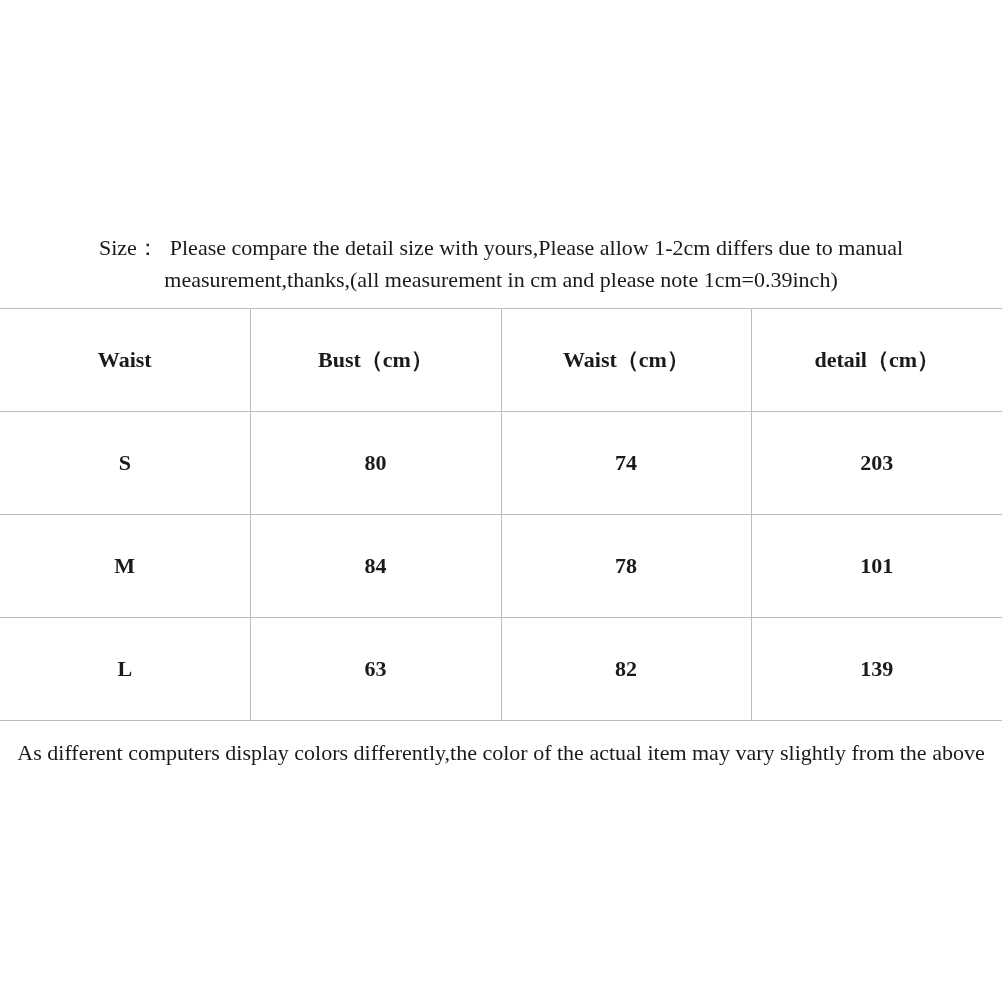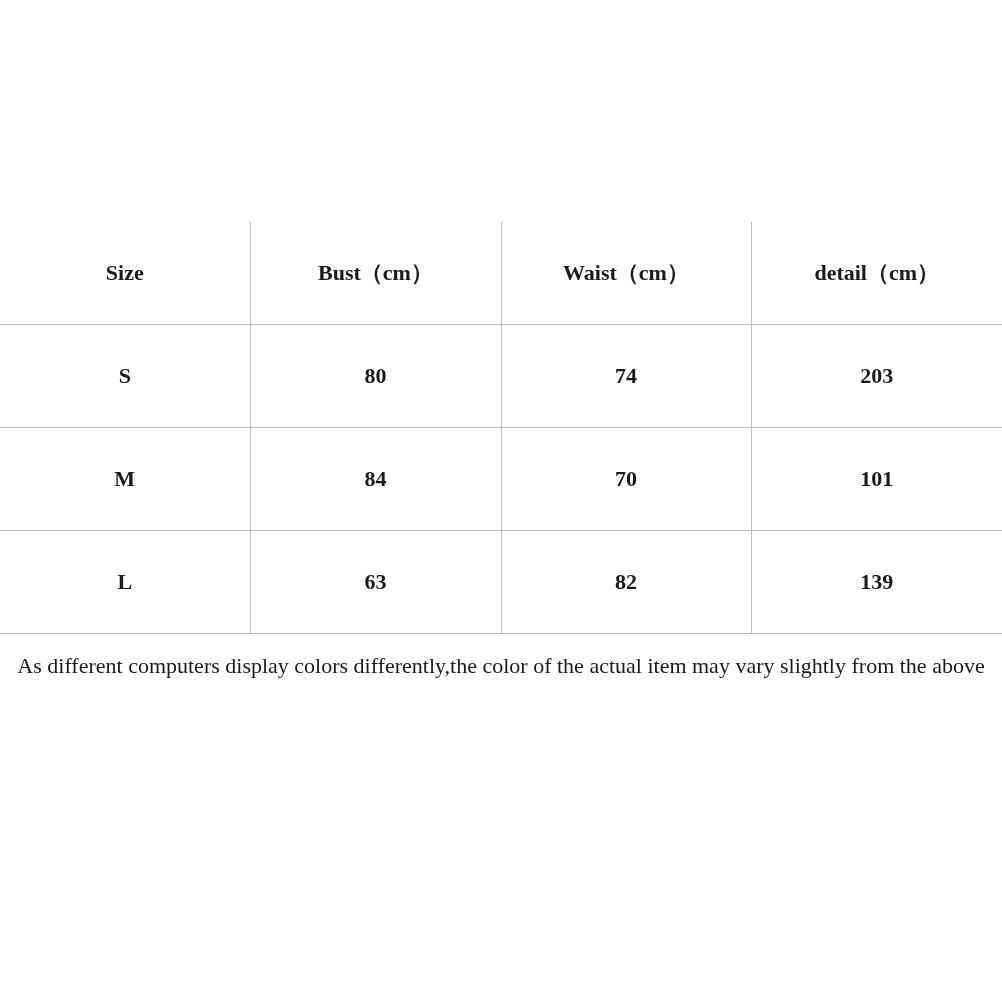--- a/index.html
+++ b/index.html
@@ -79,47 +79,51 @@
     display: block;
     white-space: pre;
   }
 </style>
 </head>
 <body>
 
 <div class="page">
   <div class="sizechart">
 
+    <div class="intro">
+      <span class="line">Size：  Please compare the detail size with yours,Please allow 1-2cm differs due to manual</span>
+      <span class="line">measurement,thanks,(all measurement in cm and please note 1cm=0.39inch)</span>
+    </div>
 
     <table class="size-table">
       <colgroup>
         <col class="c0">
           <col class="c1">
           <col class="c2">
           <col class="c3">
       </colgroup>
       <thead>
         <tr>
-          <th>Size</th>
+          <th>Waist</th>
           <th>Bust（cm）</th>
           <th>Waist（cm）</th>
           <th>detail（cm）</th>
         </tr>
       </thead>
       <tbody>
         <tr>
           <td>S</td>
           <td>80</td>
           <td>74</td>
           <td>203</td>
         </tr>
         <tr>
           <td>M</td>
           <td>84</td>
-          <td>70</td>
+          <td>78</td>
           <td>101</td>
         </tr>
         <tr>
           <td>L</td>
           <td>63</td>
           <td>82</td>
           <td>139</td>
         </tr>
       </tbody>
     </table>

